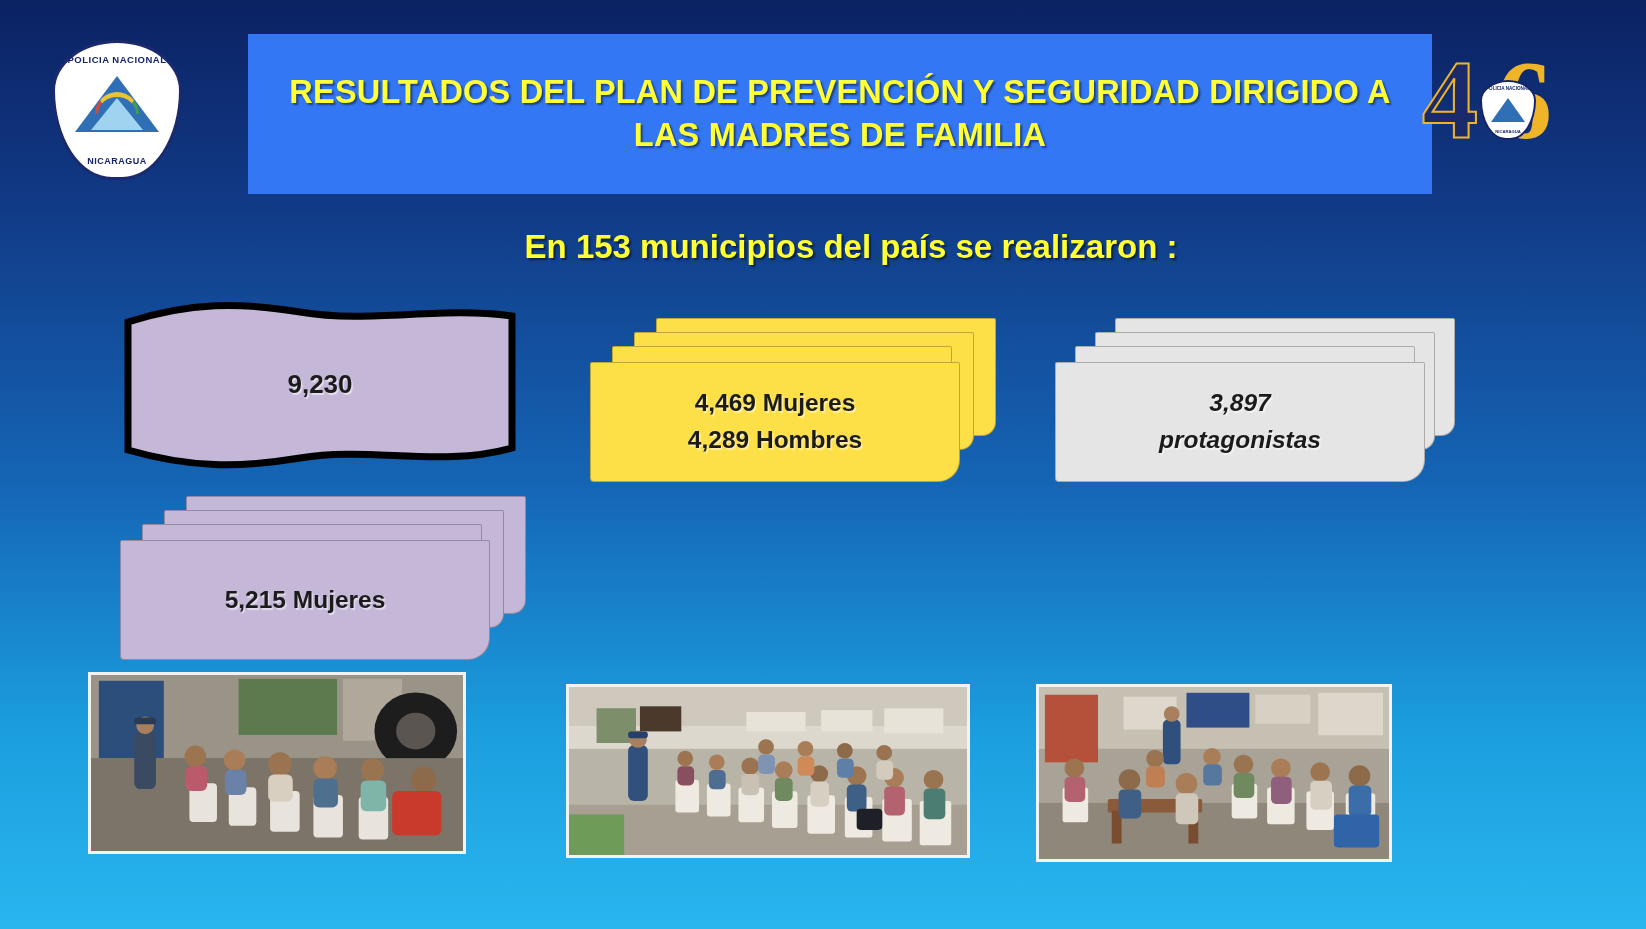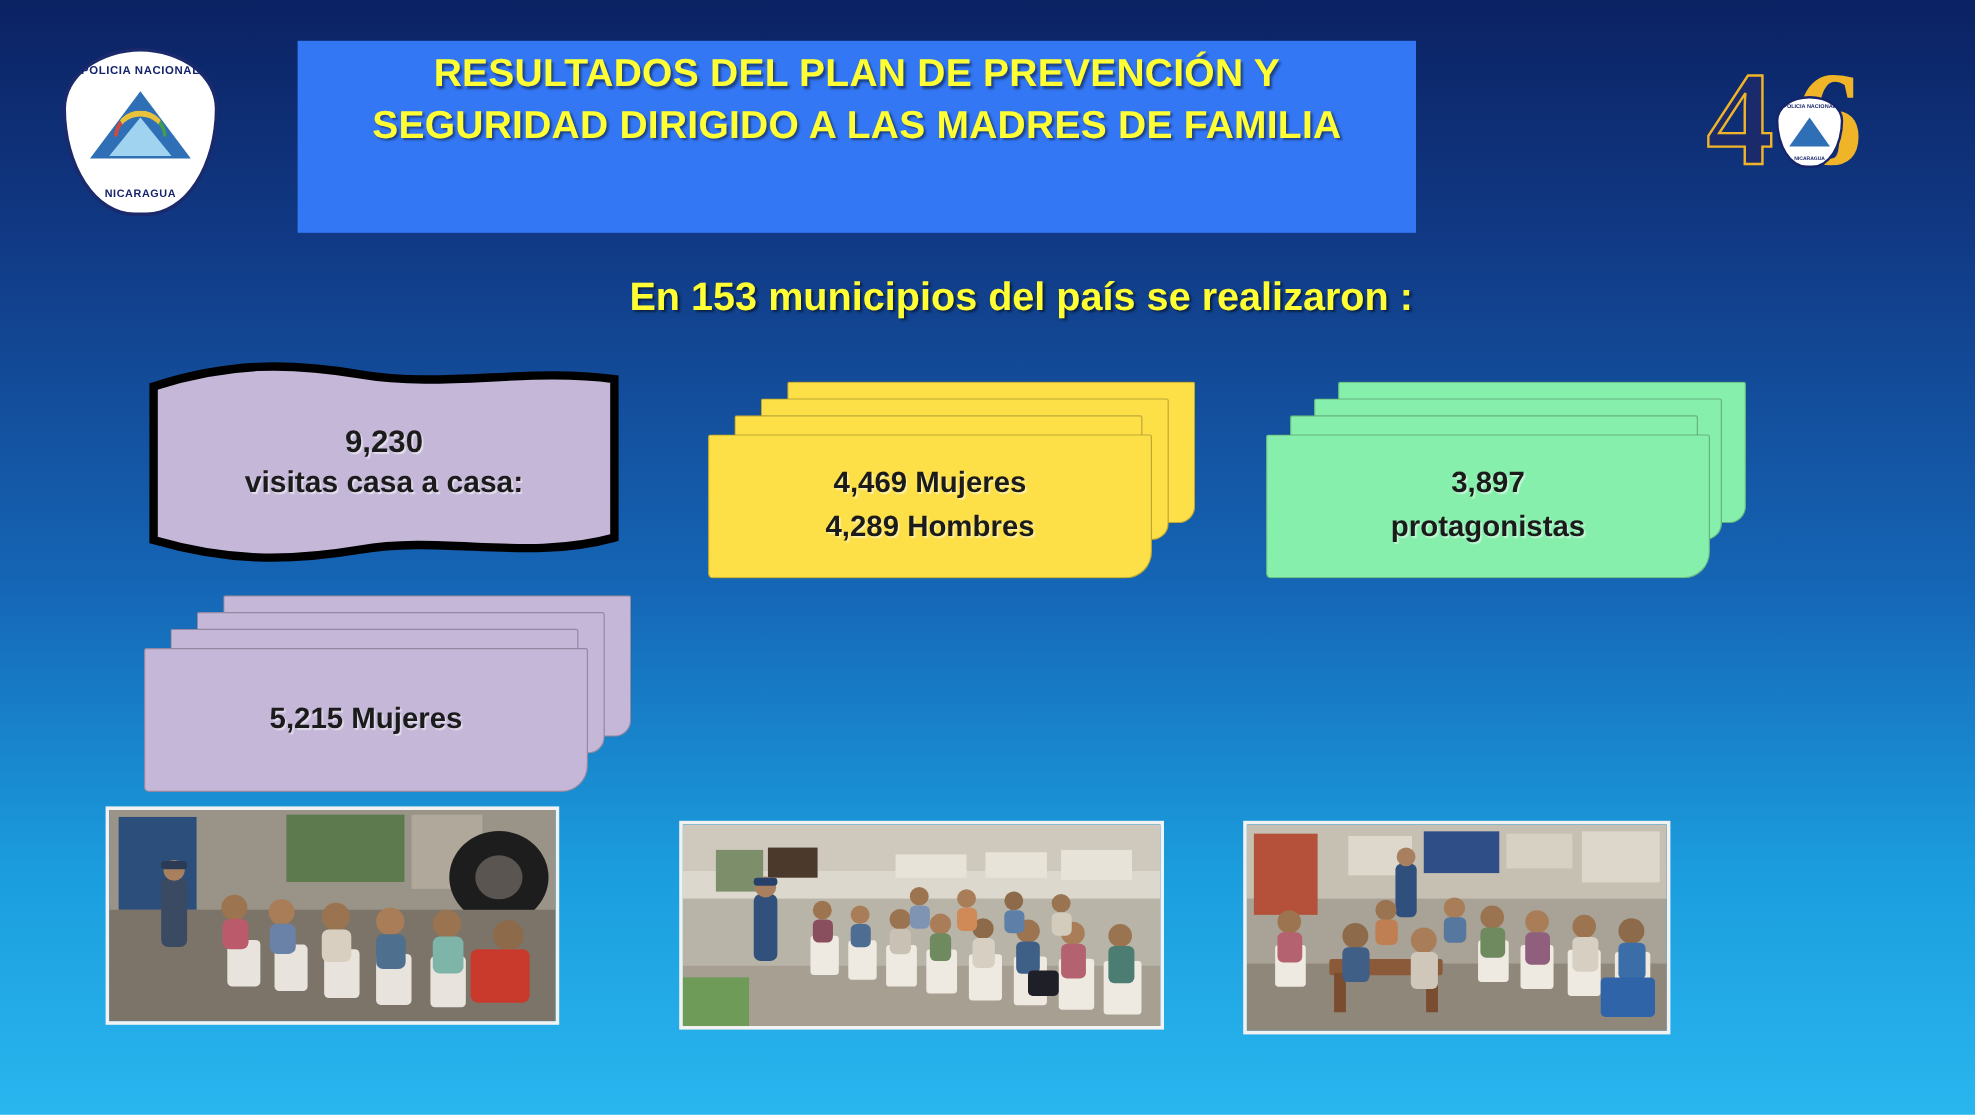--- a/index.html
+++ b/index.html
@@ -79,24 +79,25 @@
     border-top-right-radius: 22px 22px;
     border-top: 5px solid #e8c23a;
     border-left: 3px solid #cf4a3c;
     border-right: 3px solid #3f9c52;
   }
 
   .title-banner {
     position: absolute;
     top: 34px;
     left: 248px;
-    width: 932px;
+    width: 1184px;
     height: 160px;
     background: #3377f5;
     display: flex;
+    align-items: center;
     justify-content: center;
     padding: 6px 22px;
   }
   .title-banner h1 {
     color: #ffff33;
     font-size: 32.5px;
     font-weight: bold;
     line-height: 1.32;
     text-align: center;
     text-shadow: 2px 2px 2px rgba(0,0,0,.45);
@@ -247,21 +248,21 @@
   .stack .c4 .ln {
     font-size: 24.5px;
     font-weight: bold;
     color: #1b1b1b;
     line-height: 1.5;
     text-align: left;
     text-shadow: 1.5px 1.5px 1px rgba(255,255,255,.5);
   }
   .stack.purple .card { background: #c4b7d8; }
   .stack.yellow .card { background: #fde047; }
-  .stack.pink   .card { background: #86efac; }
+  .stack.pink   .card { background: #e5e5e5; font-style: italic; }
 
   .stack.pink .c1 { left: 60px; }
   .stack.pink .c2 { left: 40px; }
   .stack.pink .c3 { left: 20px; }
 
   
   .photo {
     position: absolute;
     border: 3px solid #f2f2f2;
     overflow: hidden;
@@ -303,21 +304,20 @@
 
 <div class="columns">
 
   <div class="col col-0">
     <div class="ribbon">
       <svg class="shape" viewBox="0 0 400 178" preserveAspectRatio="none">
         <path d="M8,26 C70,6 120,6 180,16 C250,28 320,10 392,20 L392,152 C320,172 250,150 180,162 C120,172 70,172 8,154 Z" fill="#c4b7d8" stroke="#000000" stroke-width="7"></path>
       </svg>
       <div class="label">
         <div class="big">9,230</div>
-        <div>visitas casa a casa:</div>
       </div>
     </div>
 
     <div class="stack purple">
       <div class="card c1"></div>
       <div class="card c2"></div>
       <div class="card c3"></div>
       <div class="card c4">
         <div class="ln">5,215  Mujeres</div>
       </div>

